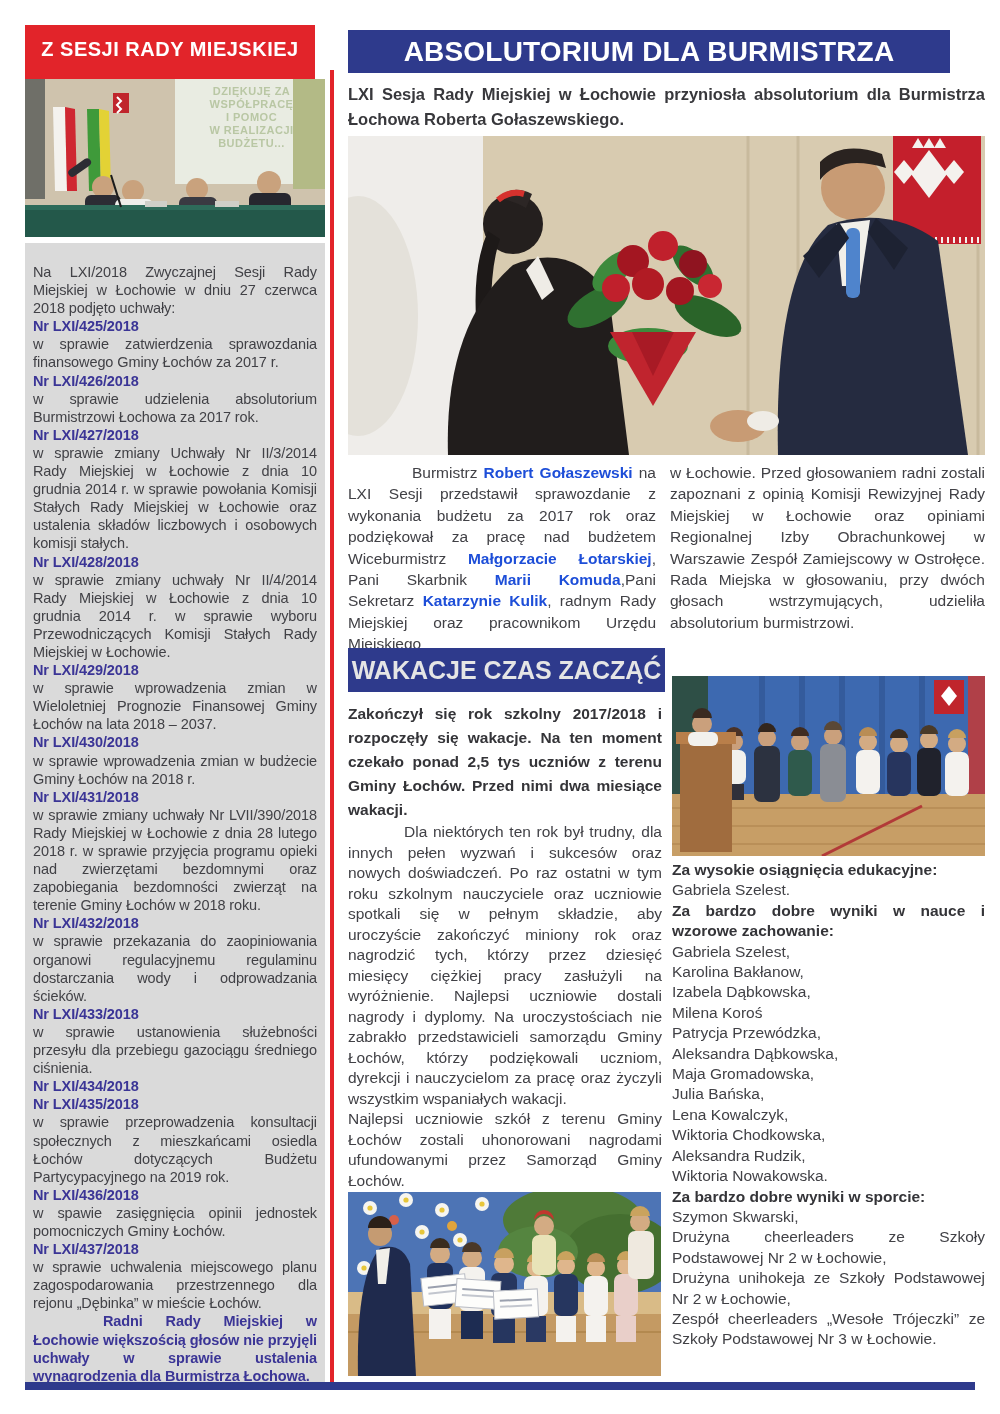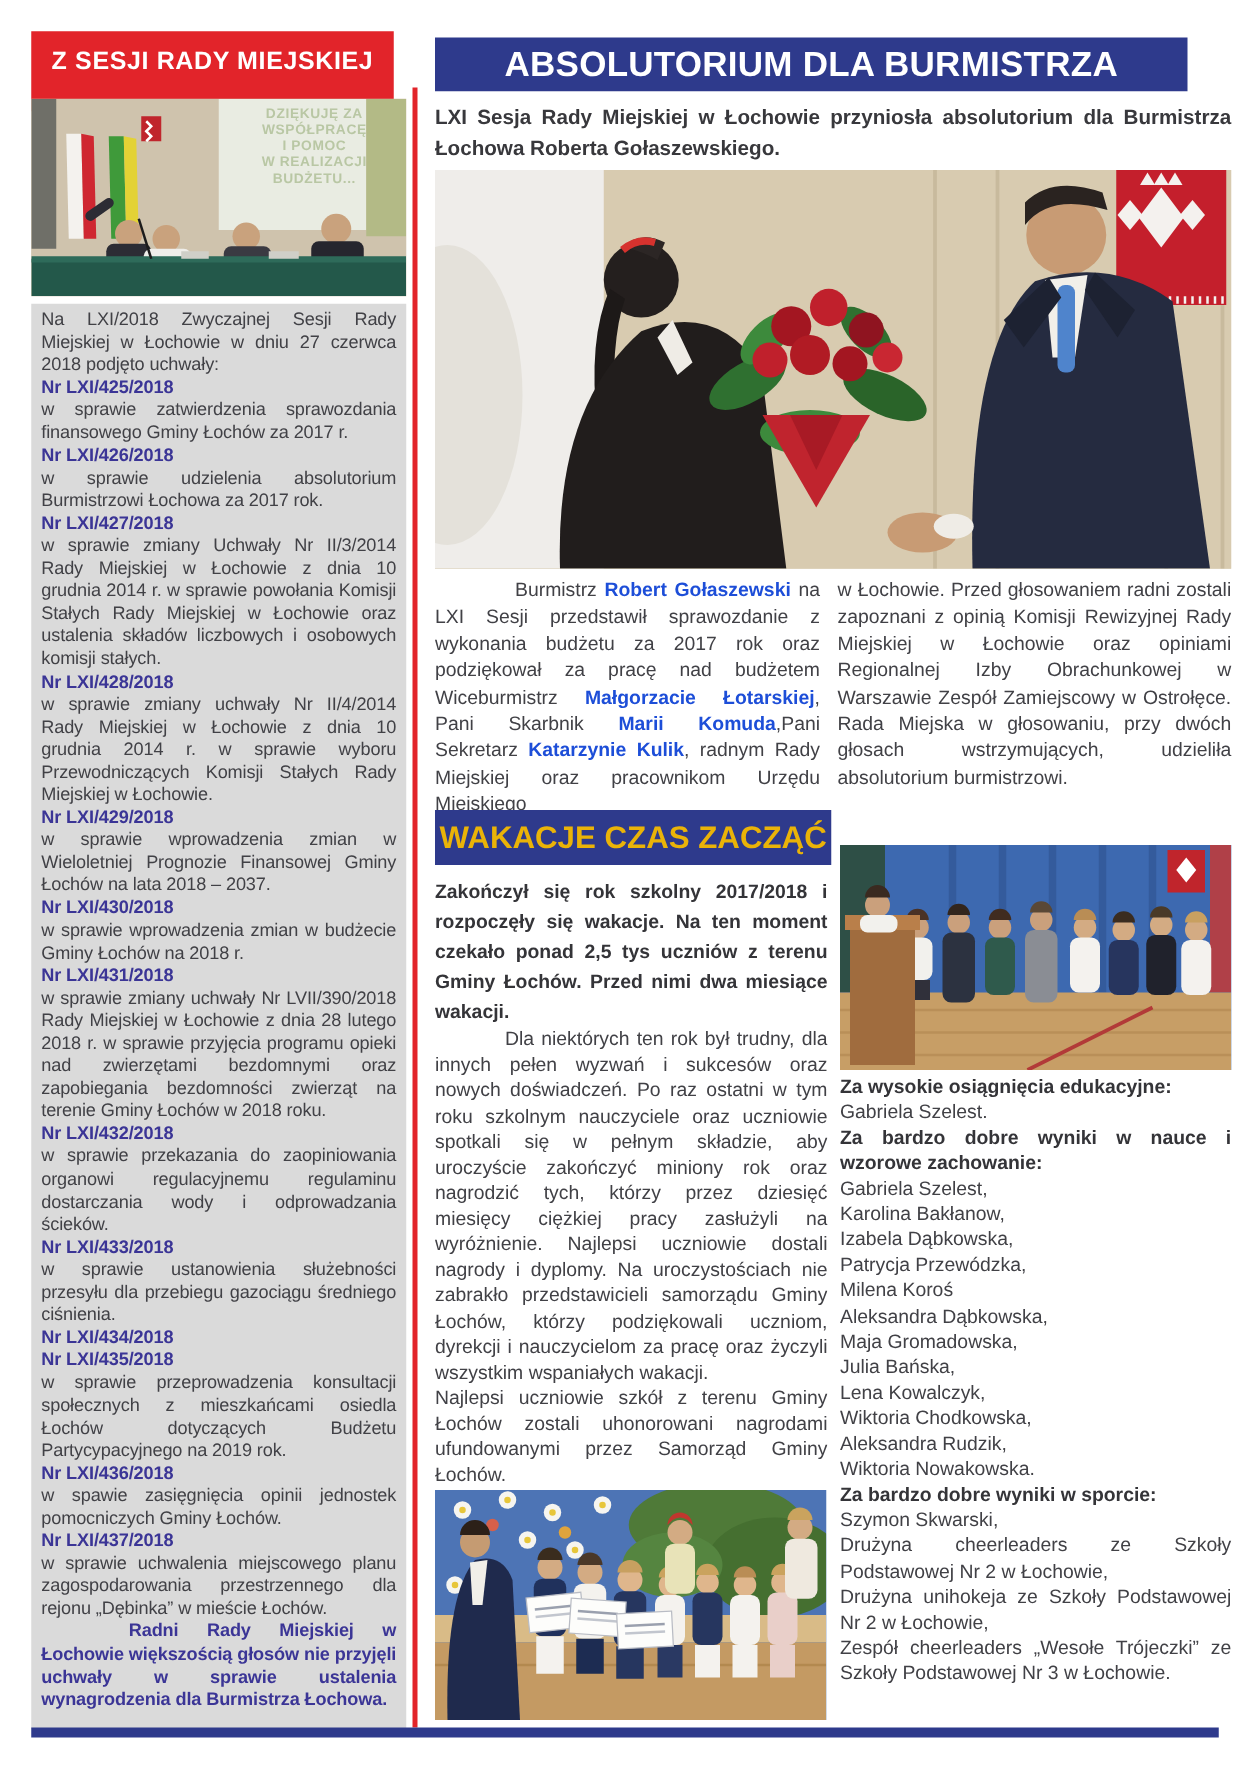--- a/index.html
+++ b/index.html
@@ -13,21 +13,21 @@
   .page{position:relative;width:1000px;height:1414px;background:#fff;overflow:hidden;
         font-family:"Liberation Sans","DejaVu Sans",sans-serif;color:var(--body);}
 
   
   .lc-title{position:absolute;left:25px;top:25px;width:290px;height:64px;background:var(--red);
             color:#fff;font-weight:bold;font-size:20px;line-height:48px;text-align:center;letter-spacing:.5px;}
   .photoA{position:absolute;left:25px;top:79px;width:300px;height:158px;overflow:hidden;background:#cfc3ad;}
   .photoA-overlay{position:absolute;left:53%;top:6px;width:45%;text-align:center;
                   color:#b9c7a4;font-weight:bold;font-size:11px;line-height:13px;letter-spacing:.5px;}
   .lc-panel{position:absolute;left:25px;top:243px;width:300px;height:1140px;background:var(--gray);
-            padding:4px 8px;box-sizing:border-box;overflow:hidden;}
+            padding:20px 8px;box-sizing:border-box;overflow:hidden;}
   .lc-panel, .lc-panel p{font-size:14.5px;line-height:18.1px;text-align:justify;letter-spacing:-.1px;}
   .lc-intro{margin:0;}
   .res-number{color:var(--indigo);font-weight:bold;}
   .res-text{text-align:justify;}
   .lc-closing{margin:0;color:var(--indigo);font-weight:bold;text-indent:70px;}
 
   .divider-red{position:absolute;left:330px;top:70px;width:4px;height:1312px;background:var(--red);}
   .bottom-bar{position:absolute;left:25px;top:1382px;width:950px;height:8px;background:var(--blue);}
 
   
@@ -37,21 +37,21 @@
          line-height:25px;text-align:justify;color:#38383c;margin:0;}
   .photoB{position:absolute;left:348px;top:136px;width:637px;height:319px;overflow:hidden;background:#d8cbb0;}
   .cols2{position:absolute;left:348px;top:462px;width:637px;height:180px;}
   .col-a{position:absolute;left:0;top:0;width:308px;font-size:15.5px;line-height:21.4px;text-align:justify;}
   .col-a p{margin:0;text-indent:64px;}
   .col-b{position:absolute;left:322px;top:0;width:315px;font-size:15.5px;line-height:21.4px;text-align:justify;}
   .col-b p{margin:0;}
   .seg-bold{font-weight:bold;color:#1d4ed8;}
 
   .bar2{position:absolute;left:348px;top:648px;width:317px;height:44px;background:var(--blue);
-        color:#eab308;font-weight:bold;font-size:25px;line-height:44px;text-align:center;}
+        color:#e5e5e5;font-weight:bold;font-size:25px;line-height:44px;text-align:center;}
   .wak-left{position:absolute;left:348px;top:702px;width:314px;height:486px;overflow:hidden;}
   .wak-lead{margin:0;font-weight:bold;font-size:15.5px;line-height:24px;text-align:justify;color:#343438;}
   .wak-p{margin:0;font-size:15.5px;line-height:20.5px;text-align:justify;}
   .wak-p.indent{text-indent:56px;}
   .photoC{position:absolute;left:672px;top:676px;width:313px;height:180px;overflow:hidden;background:#3d69b0;}
   .wak-right{position:absolute;left:672px;top:860px;width:313px;font-size:15.5px;line-height:20.4px;text-align:justify;}
   .award-line{min-height:20.4px;}
   .award-line.bold{font-weight:bold;color:#343438;}
   .photoD{position:absolute;left:348px;top:1192px;width:313px;height:184px;overflow:hidden;background:#4d74b5;}
   svg{display:block;}
@@ -322,23 +322,23 @@
       <div class="award-line">Gabriela Szelest.</div>
 
       <div class="award-line bold">Za bardzo dobre wyniki w nauce i wzorowe zachowanie:</div>
 
       <div class="award-line">Gabriela Szelest,</div>
 
       <div class="award-line">Karolina Bakłanow,</div>
 
       <div class="award-line">Izabela Dąbkowska,</div>
 
+      <div class="award-line">Milena Koroś</div>
+
       <div class="award-line">Patrycja Przewódzka,</div>
-
-      <div class="award-line">Milena Koroś</div>
 
 
       <div class="award-line">Aleksandra Dąbkowska,</div>
 
       <div class="award-line">Maja Gromadowska,</div>
 
       <div class="award-line">Julia Bańska,</div>
 
       <div class="award-line">Lena Kowalczyk,</div>
 

